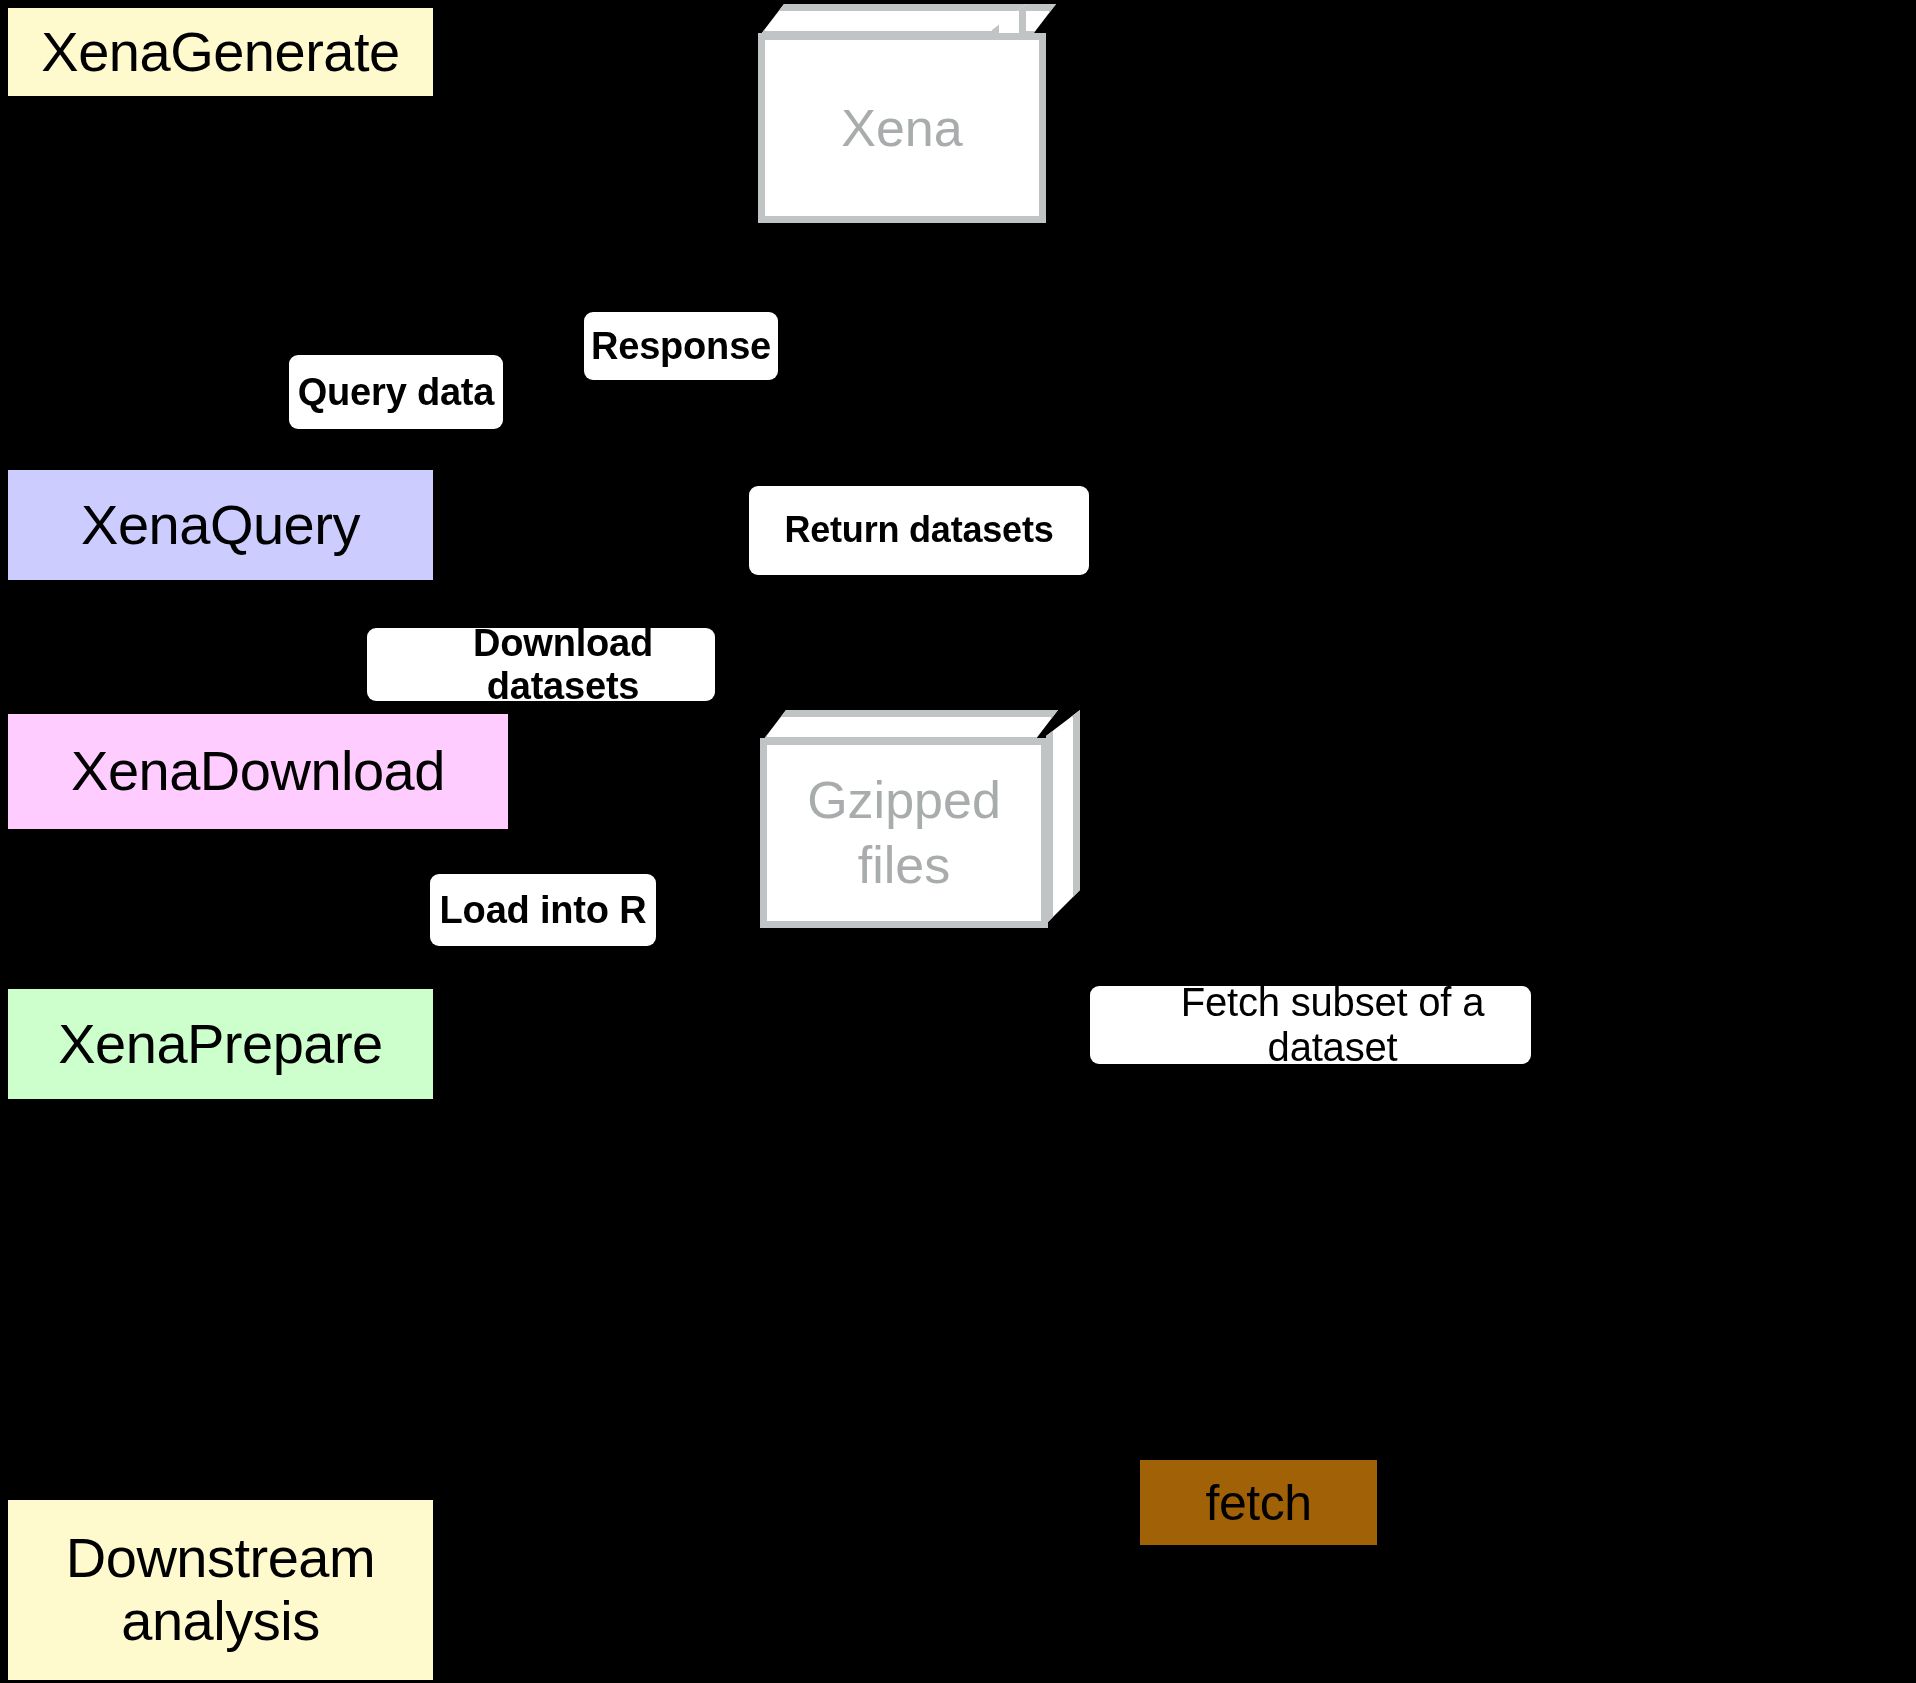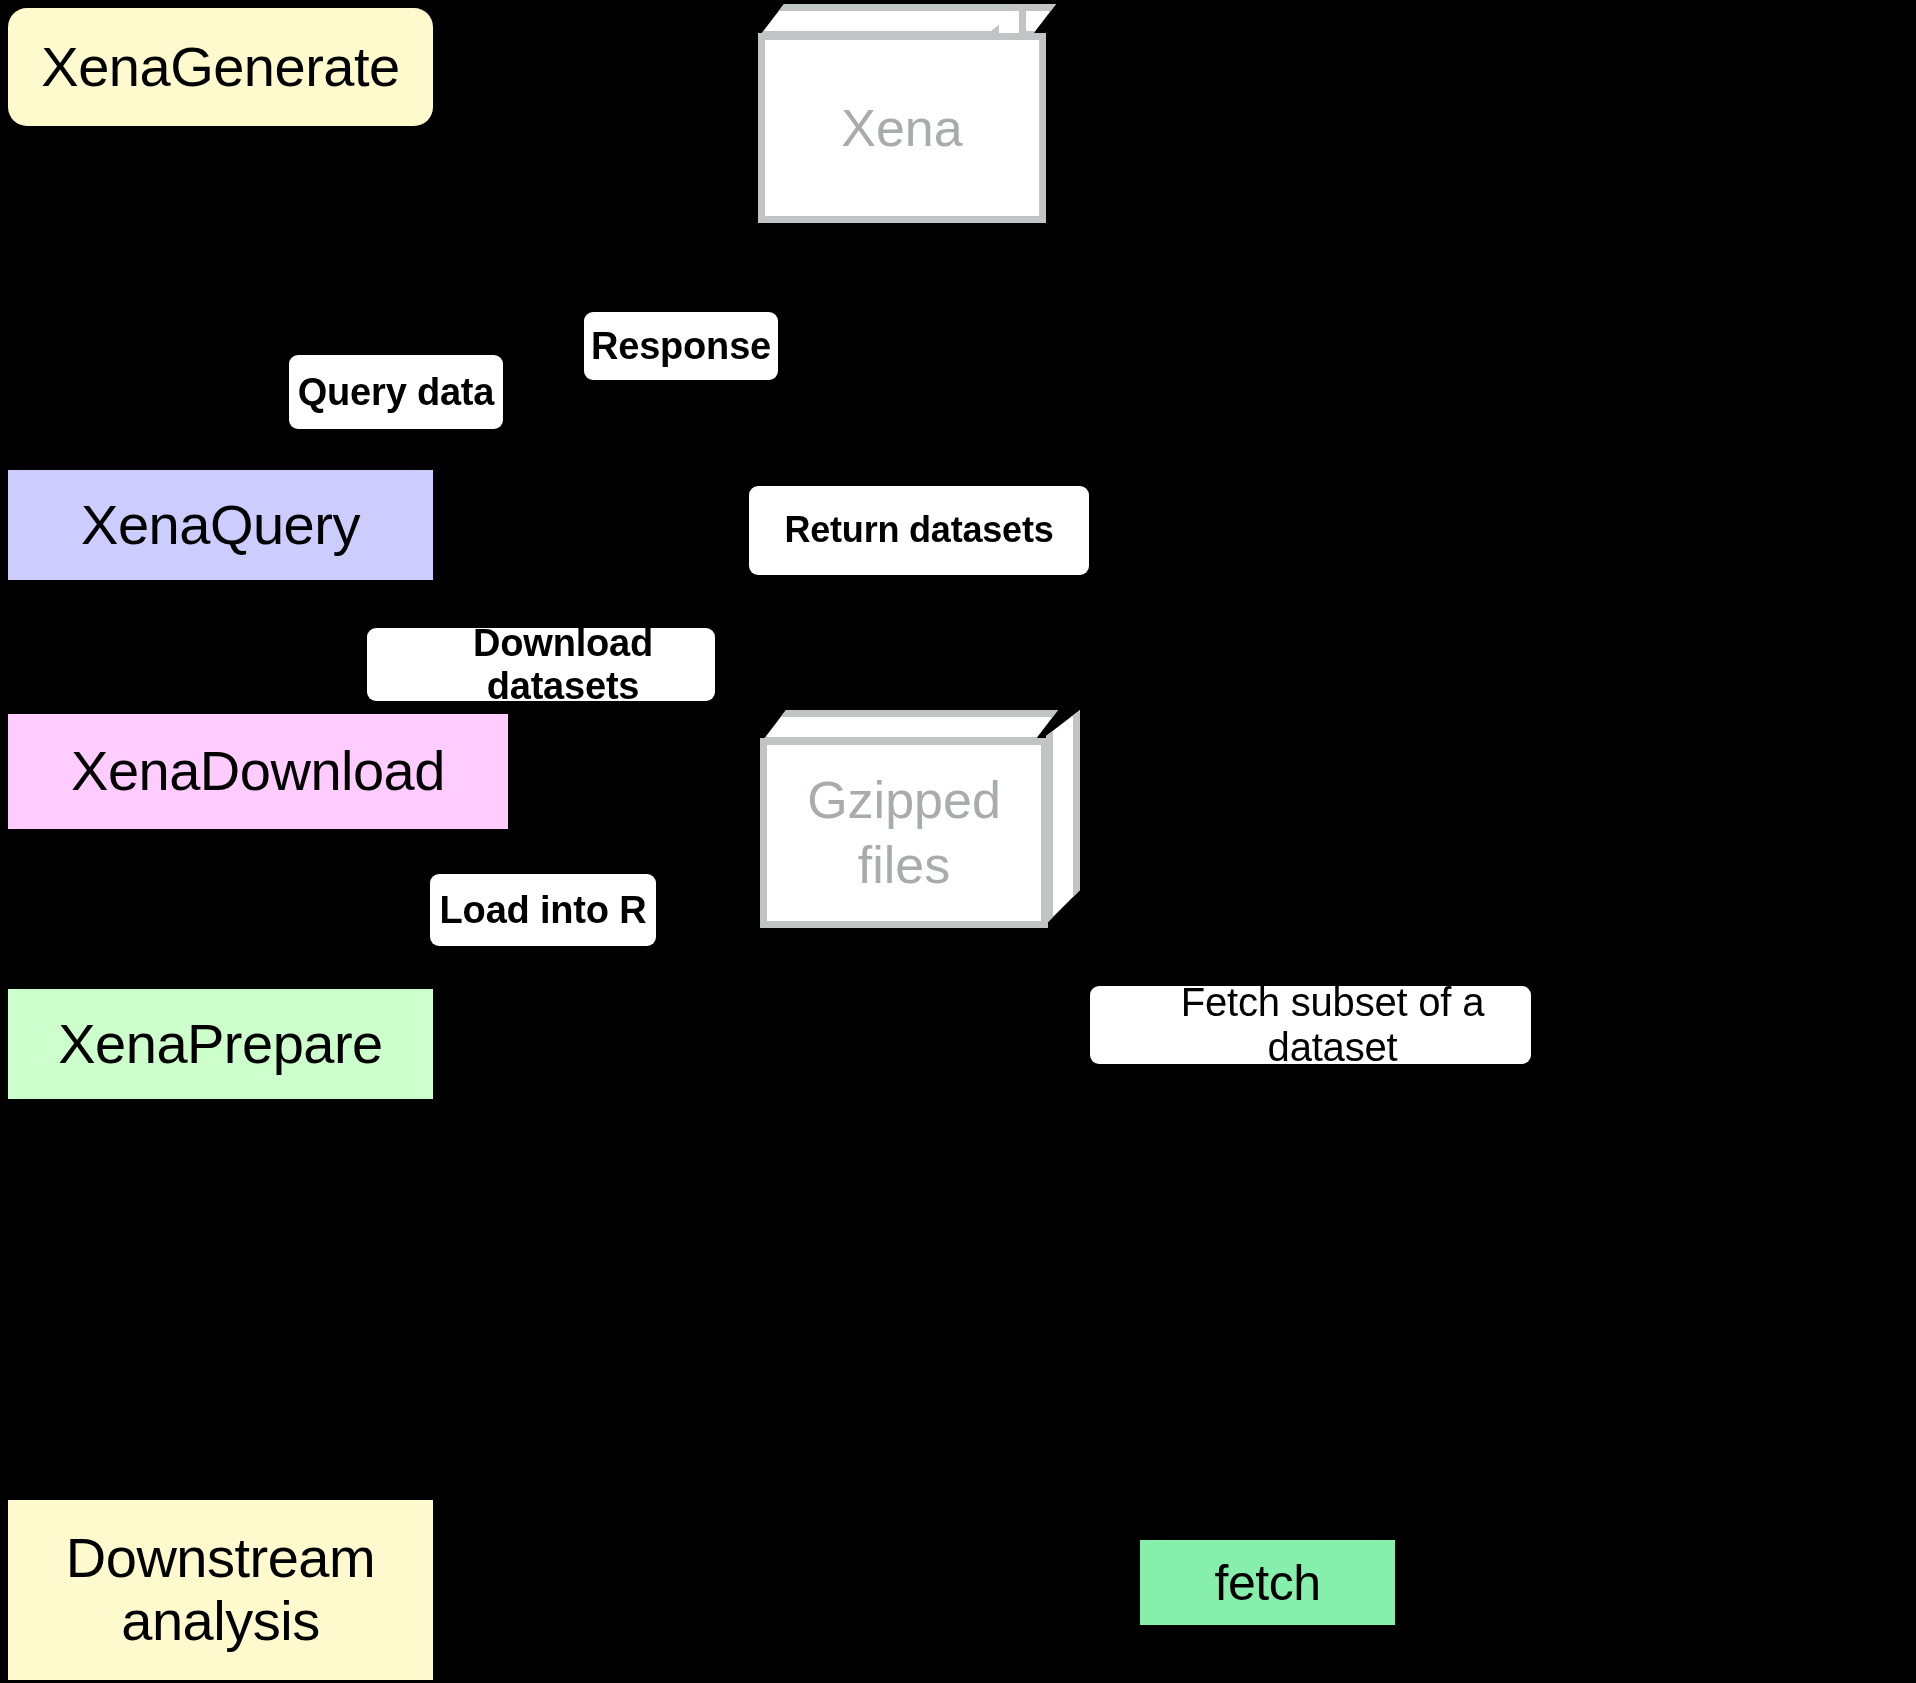--- a/index.html
+++ b/index.html
@@ -95,21 +95,21 @@
     line-height: 1.25;
     white-space: pre-line;
     font-size: 52px;
   }
 </style>
 </head>
 <body>
 
 <div id="canvas">
 
-  <div class="node fnbox" style="left:8px; top:8px; width:425px; height:118px; background:#FFFACD;border-radius:19px;">
+  <div class="node fnbox" style="left:8px; top:8px; width:425px; height:88px; background:#FFFACD;">
     <span>XenaGenerate</span>
   </div>
 
 
   <div class="node fnbox" style="left:8px; top:470px; width:425px; height:110px; background:#CCCCFF;">
     <span>XenaQuery</span>
   </div>
 
   <div class="node fnbox" style="left:8px; top:714px; width:500px; height:115px; background:#FFCCFF;">
     <span>XenaDownload</span>
@@ -117,21 +117,21 @@
 
   <div class="node fnbox" style="left:8px; top:989px; width:425px; height:110px; background:#CCFFCC;">
     <span>XenaPrepare</span>
   </div>
 
   <div class="node fnbox" style="left:8px; top:1500px; width:425px; height:180px; background:#FFFACD;">
     <span>Downstream
 analysis</span>
   </div>
 
-  <div class="node fnbox small" style="left:1140px; top:1540px; width:255px; height:85px; background:#86efac;">
+  <div class="node fnbox small" style="left:1140px; top:1460px; width:237px; height:85px; background:#a16207;">
     <span>fetch</span>
   </div>
 
   <div class="cube" style="left:758px; top:4px; width:268px; height:219px;">
     <div class="face-top" style="left:0px; top:0px; width:298px; height:34px;
                 clip-path: polygon(26px 0, 298px 0, 272px 34px, 0 34px);"></div>
     <div class="face-side" style="right:0px; top:0px; width:34px; height:215px;
                 clip-path: polygon(34px 0, 34px 181px, 0 215px, 0 26px);"></div>
     <div class="face-front" style="left:0px; bottom:0px; width:288px; height:190px;"></div>
     <div class="cube-label" style="left:0px; bottom:0px; width:288px; height:190px;">Xena</div>

